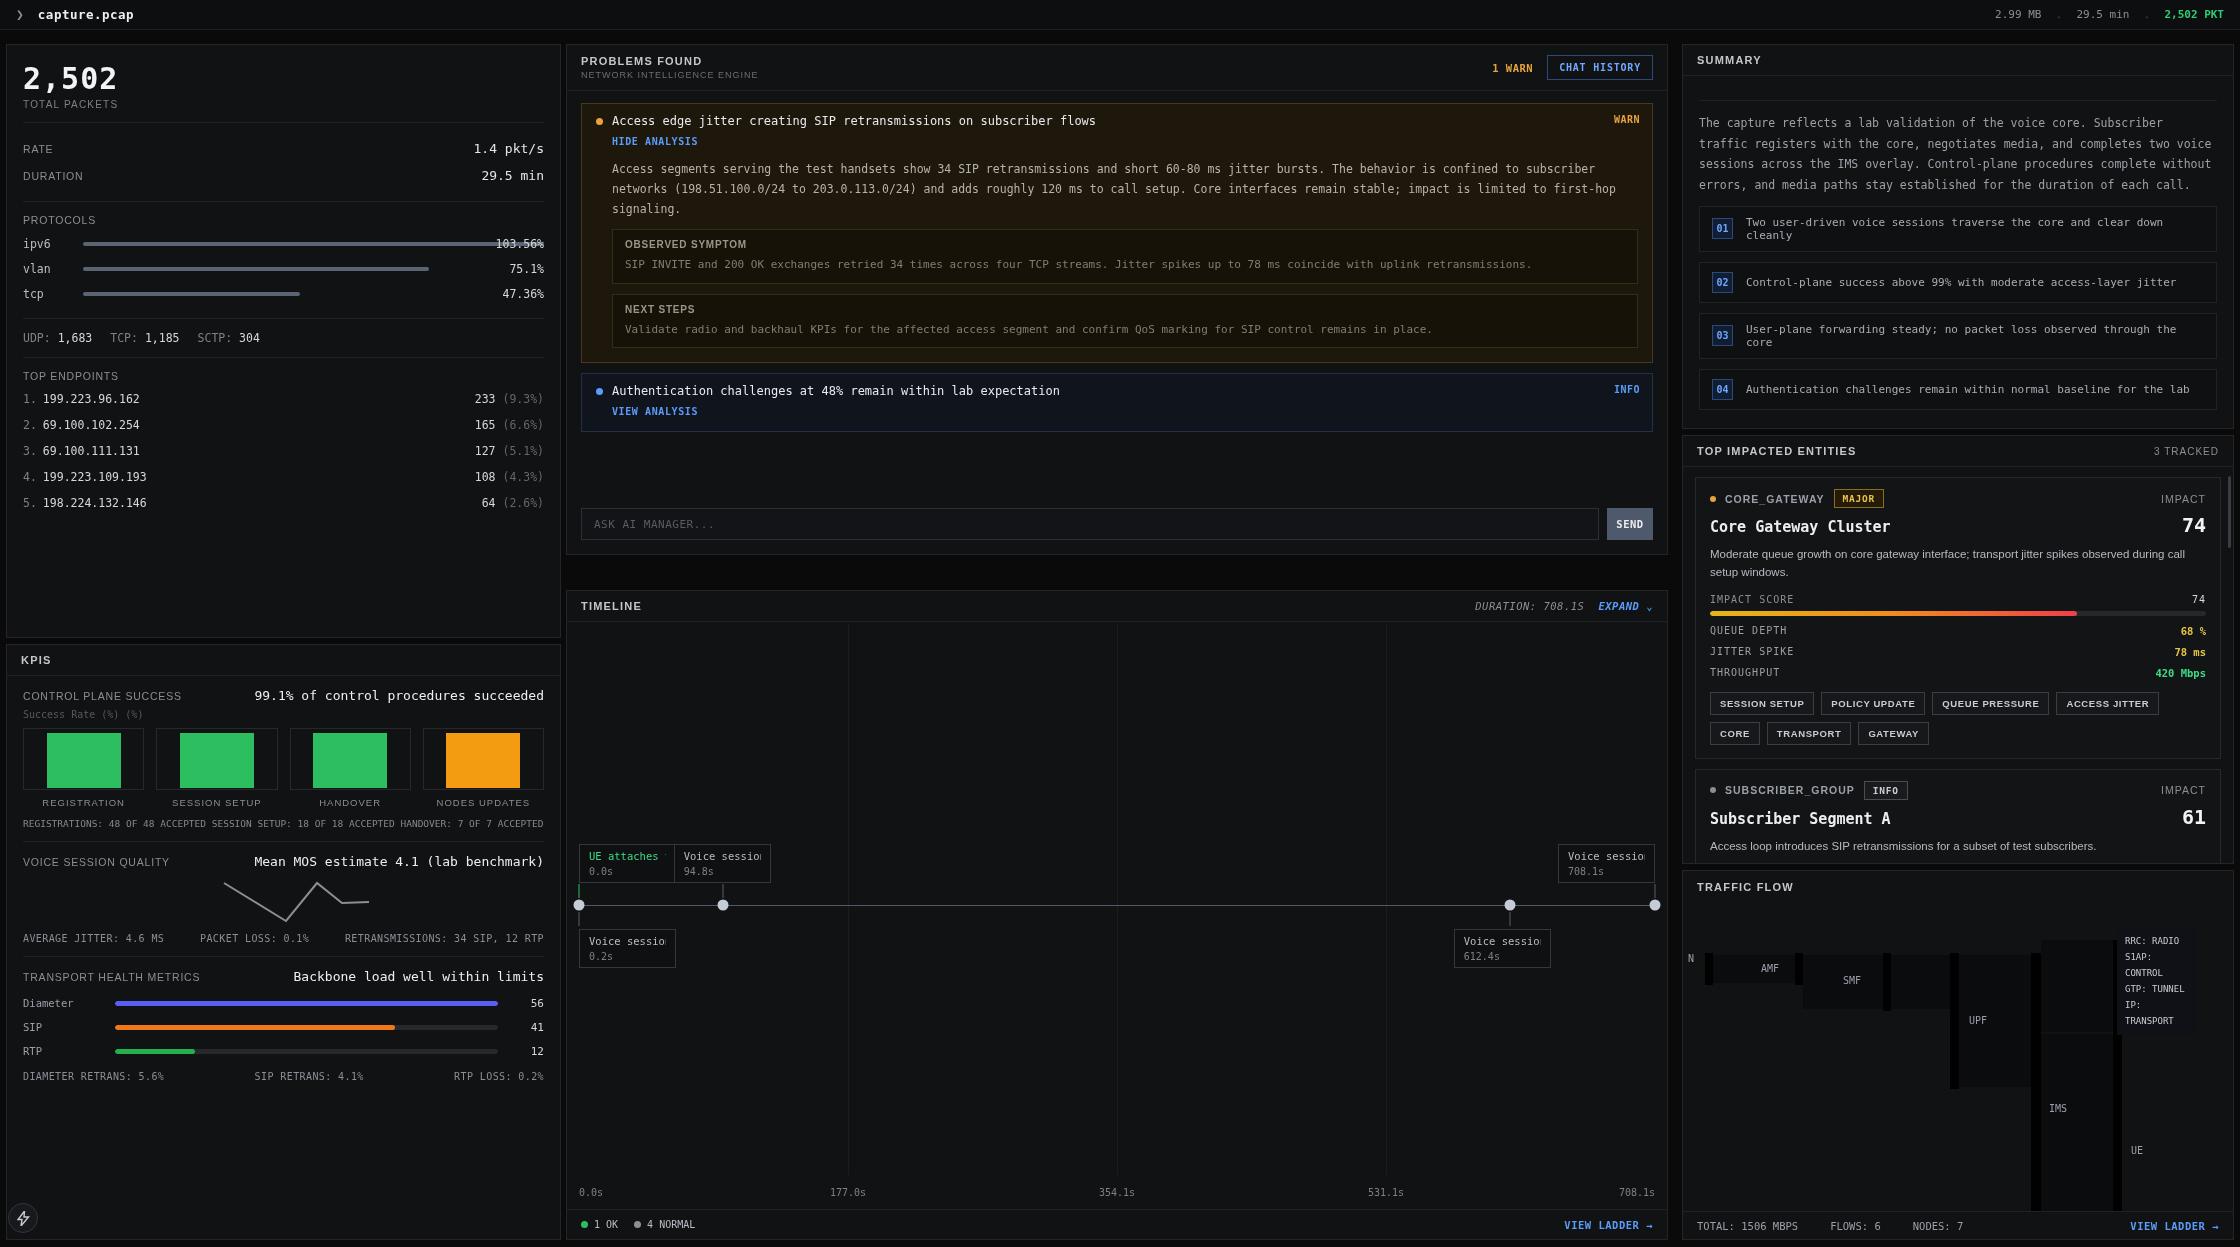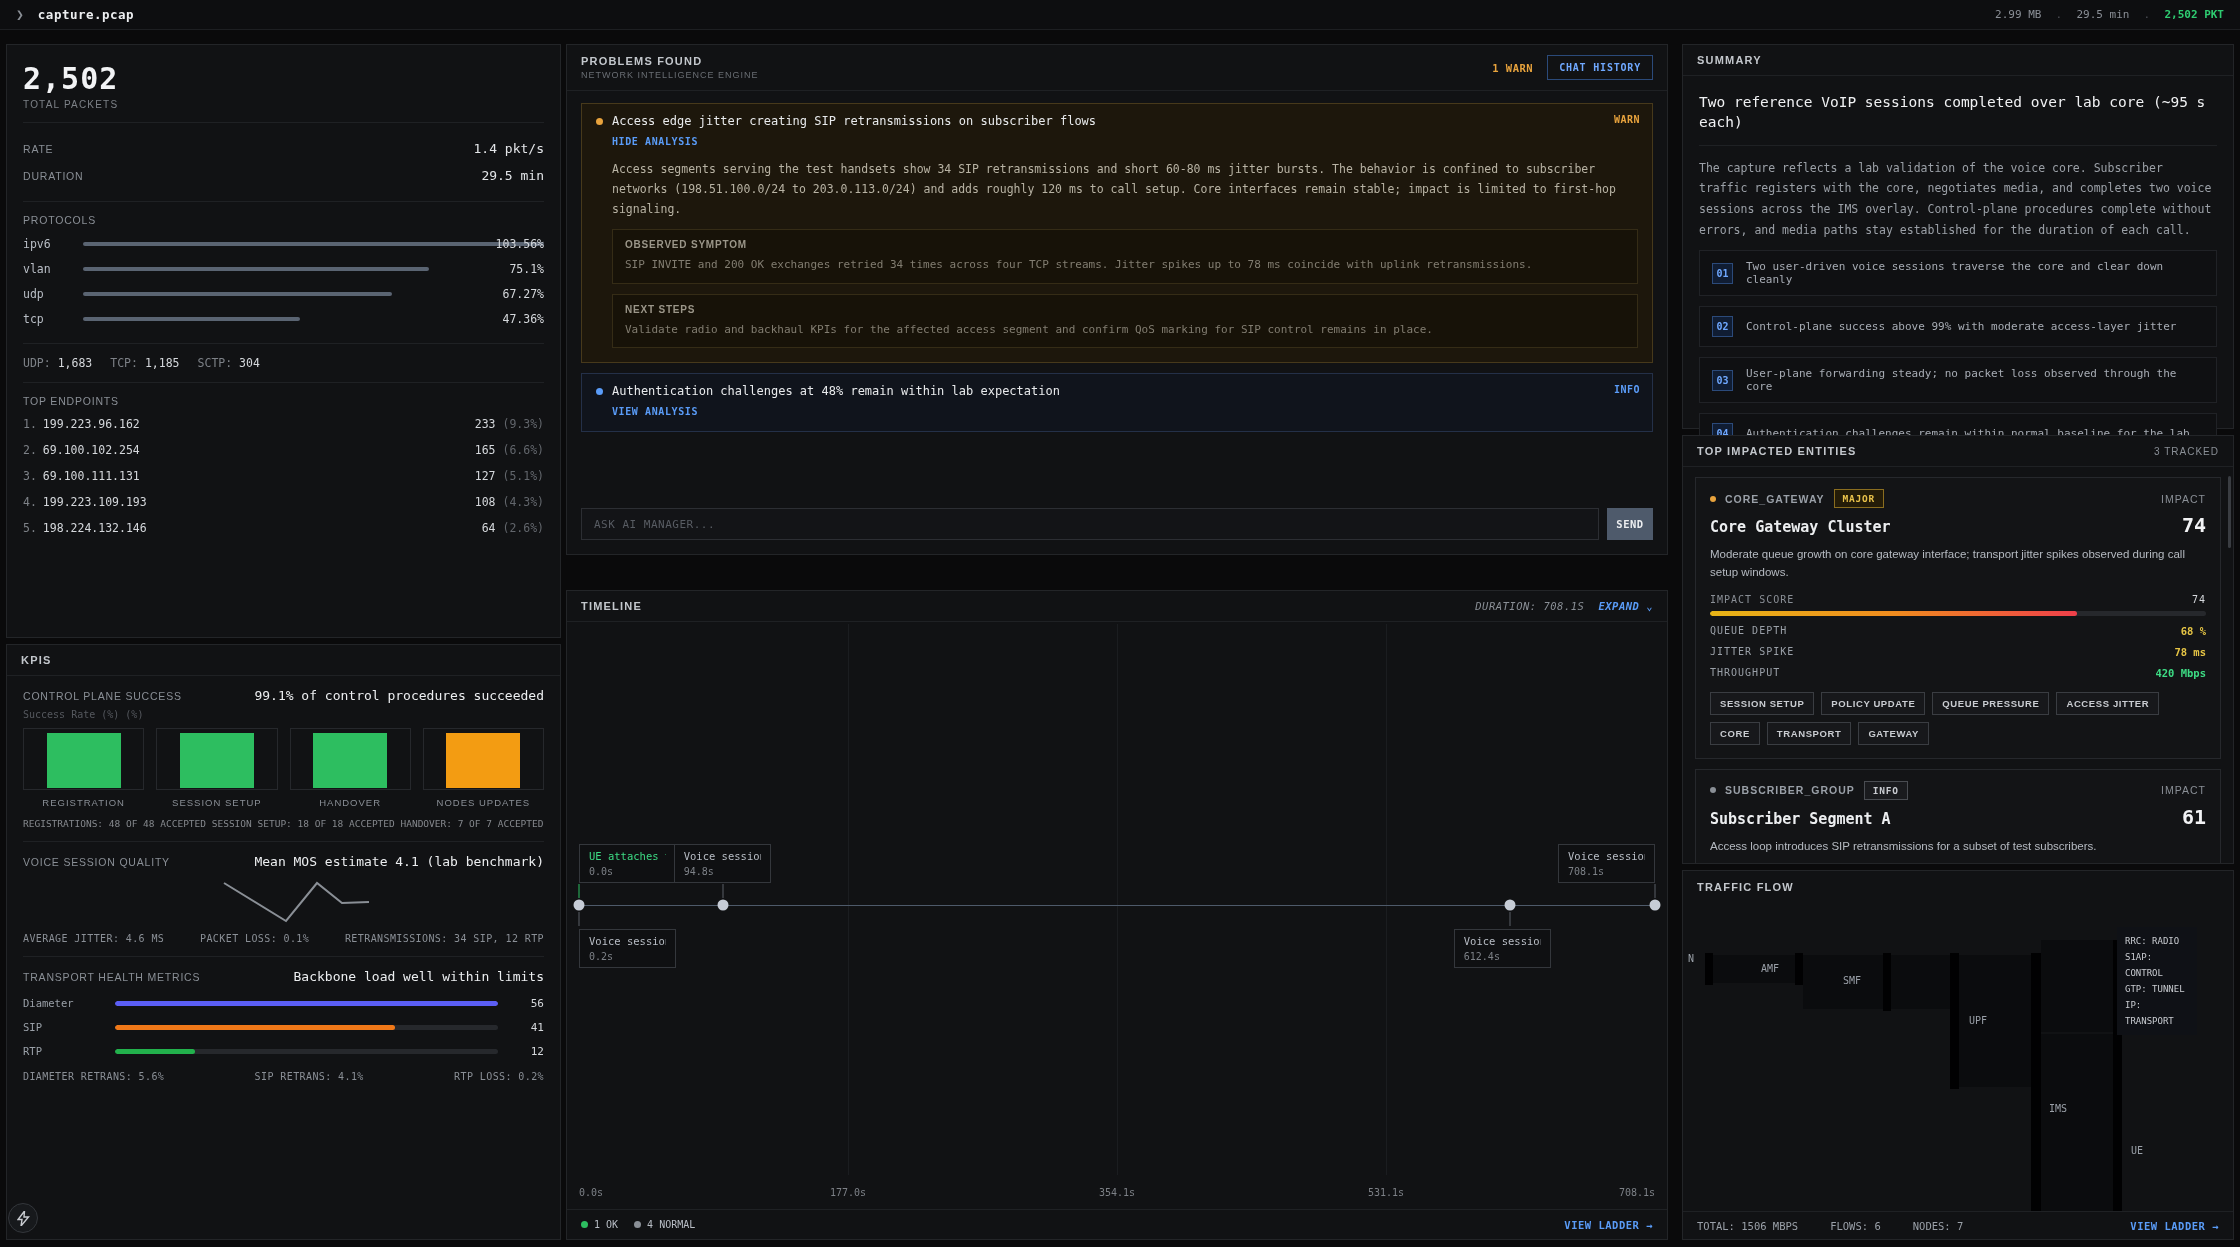--- a/index.html
+++ b/index.html
@@ -203,27 +203,20 @@
       <span class="pval">103.56%</span>
     </div>
     <div class="proto-row">
       <span class="pname">vlan</span>
       <span class="ptrack">
           <span class="pbar" style="display: block; width: 75%;"></span>
         </span>
       <span class="pval">75.1%</span>
     </div>
     <div class="proto-row">
-      <span class="pname">udp</span>
-      <span class="ptrack">
-          <span class="pbar" style="display: block; width: 67%;"></span>
-        </span>
-      <span class="pval">67.27%</span>
-    </div>
-    <div class="proto-row">
       <span class="pname">tcp</span>
       <span class="ptrack">
           <span class="pbar" style="display: block; width: 47%;"></span>
         </span>
       <span class="pval">47.36%</span>
     </div>
     <div class="divider"></div>
     <div class="counts">
       <span><span class="cl">UDP:</span> <span class="cv">1,683</span></span>
       <span><span class="cl">TCP:</span> <span class="cv">1,185</span></span>
@@ -440,21 +433,20 @@
   <div class="tl-legend">
     <span><span class="ldot" style="background: rgb(45, 190, 96);"></span><span>1 OK</span></span>
     <span><span class="ldot" style="background: rgb(138, 143, 150);"></span><span>4 NORMAL</span></span>
     <span class="viewladder">VIEW LADDER →</span>
   </div>
 </div>
 
 <div class="panel" style="left:1682px; top:44px; width:552px; height:385px;">
   <div class="phead">SUMMARY</div>
   <div class="pbody">
-    <div class="sum-title">Two reference VoIP sessions completed over lab core (~95 s each)</div>
     <div class="divider"></div>
     <div class="sum-body">The capture reflects a lab validation of the voice core. Subscriber traffic registers with the core, negotiates media, and completes two voice sessions across the IMS overlay. Control-plane procedures complete without errors, and media paths stay established for the duration of each call.</div>
     <div class="sum-item">
       <span class="sum-num">01</span>
       <span class="sum-text">Two user-driven voice sessions traverse the core and clear down cleanly</span>
     </div>
     <div class="sum-item">
       <span class="sum-num">02</span>
       <span class="sum-text">Control-plane success above 99% with moderate access-layer jitter</span>
     </div>

